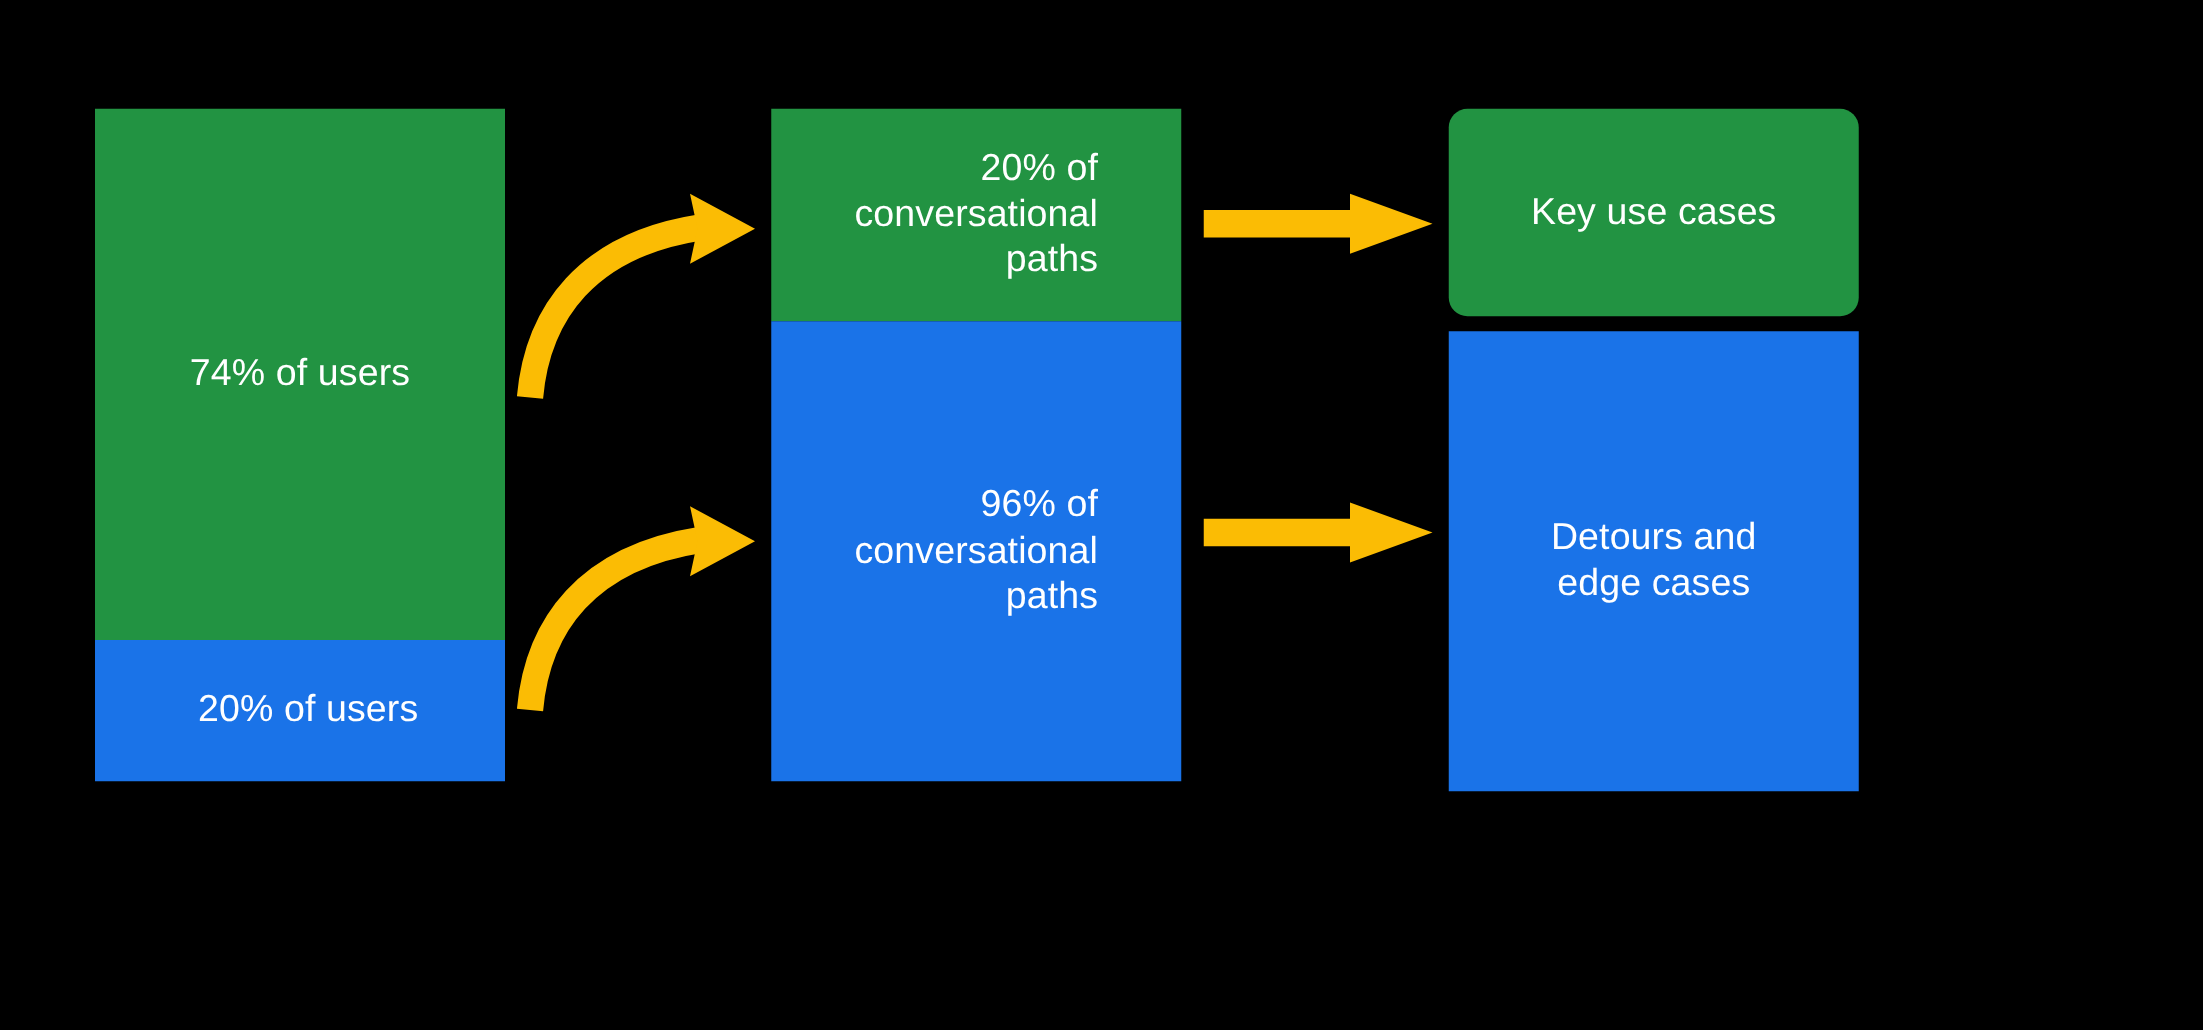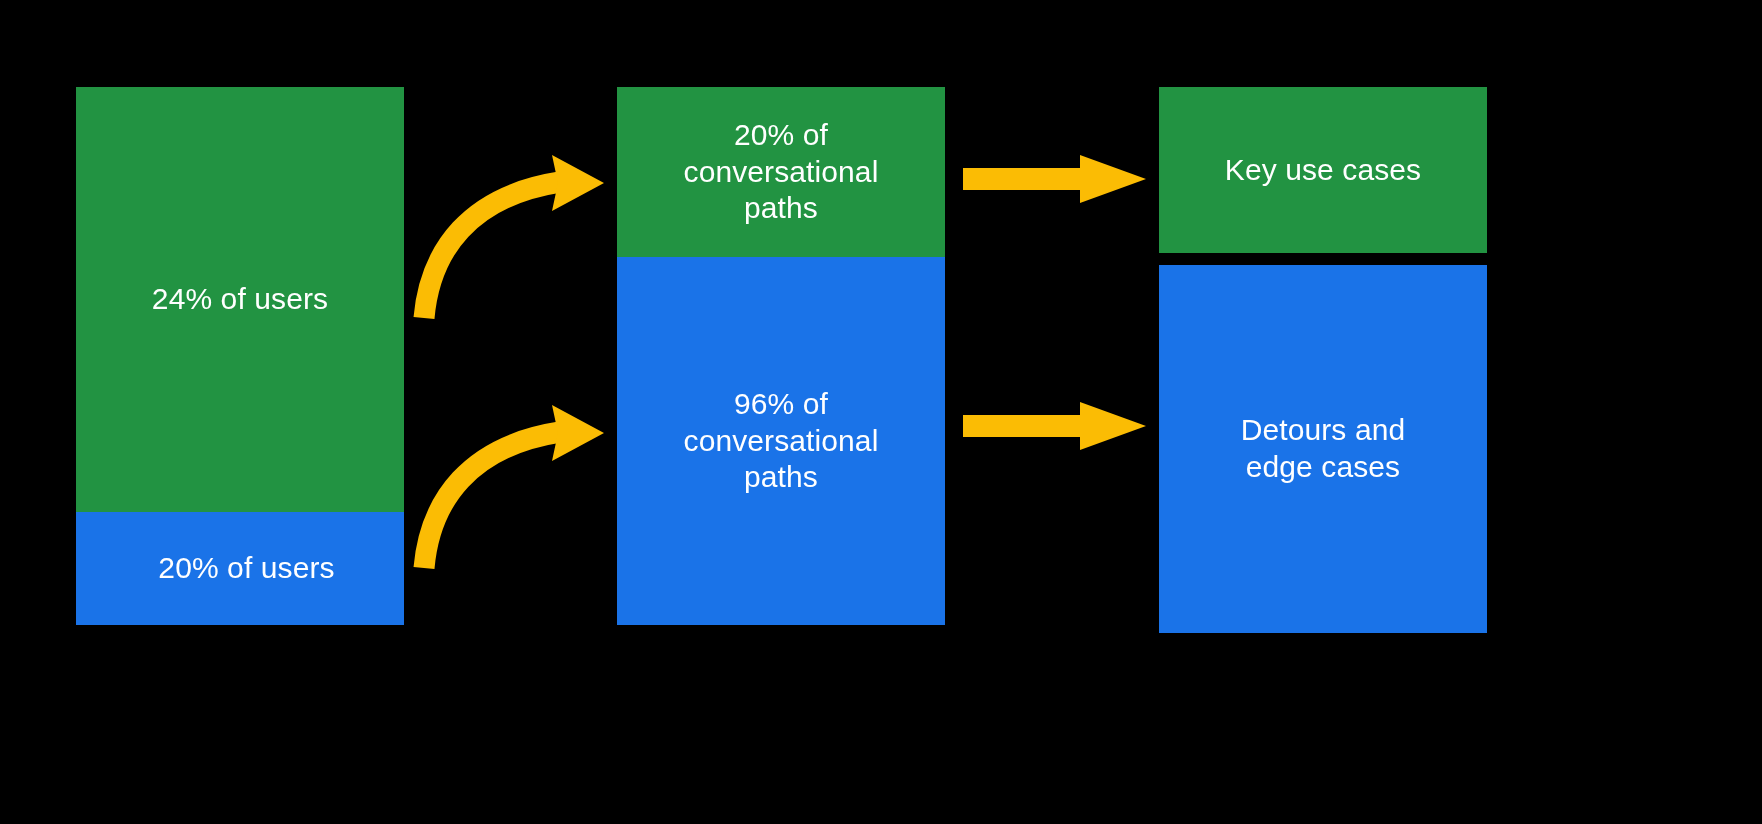--- a/index.html
+++ b/index.html
@@ -46,49 +46,49 @@
   }
 
   
   #col-users { left: 76px; top: 87px; width: 328px; height: 538px; }
   #col-users .segment { font-size: 30px; }
   #col-users .seg-green { height: 79%; }
   #col-users .seg-blue  { height: 21%; padding-left: 13px; }
 
   
   #col-paths { left: 617px; top: 87px; width: 328px; height: 538px; }
-  #col-paths .segment { font-size: 30px; }
+  #col-paths .segment { font-size: 30px; text-align: right; }
   #col-paths .seg-green { height: 31.6%; }
   #col-paths .seg-blue  { height: 68.4%; }
 
   
   #col-cases { left: 1159px; top: 87px; width: 328px; height: 546px; }
   #col-cases .segment { font-size: 30px; }
-  #col-cases .seg-green { height: 31.1%; }
+  #col-cases .seg-green { height: 31.1%; border-radius: 15px; }
   #col-cases .seg-blue  { height: 68.9%; margin-top: 12px; }
 
   
   .arrow-layer {
     position: absolute;
     left: 0;
     top: 0;
     width: 1762px;
     height: 824px;
     pointer-events: none;
   }
   .arrow-layer svg { display: block; }
 </style>
 </head>
 <body>
 
 <div id="stage">
 
   <div class="column" id="col-users">
     <div class="segment seg-green">
-      <span class="seg-label">24% of users</span>
+      <span class="seg-label">74% of users</span>
     </div>
     <div class="segment seg-blue">
       <span class="seg-label">20% of users</span>
     </div>
   </div>
 
   <div class="column" id="col-paths">
     <div class="segment seg-green">
       <span class="seg-label">20% of
 conversational

